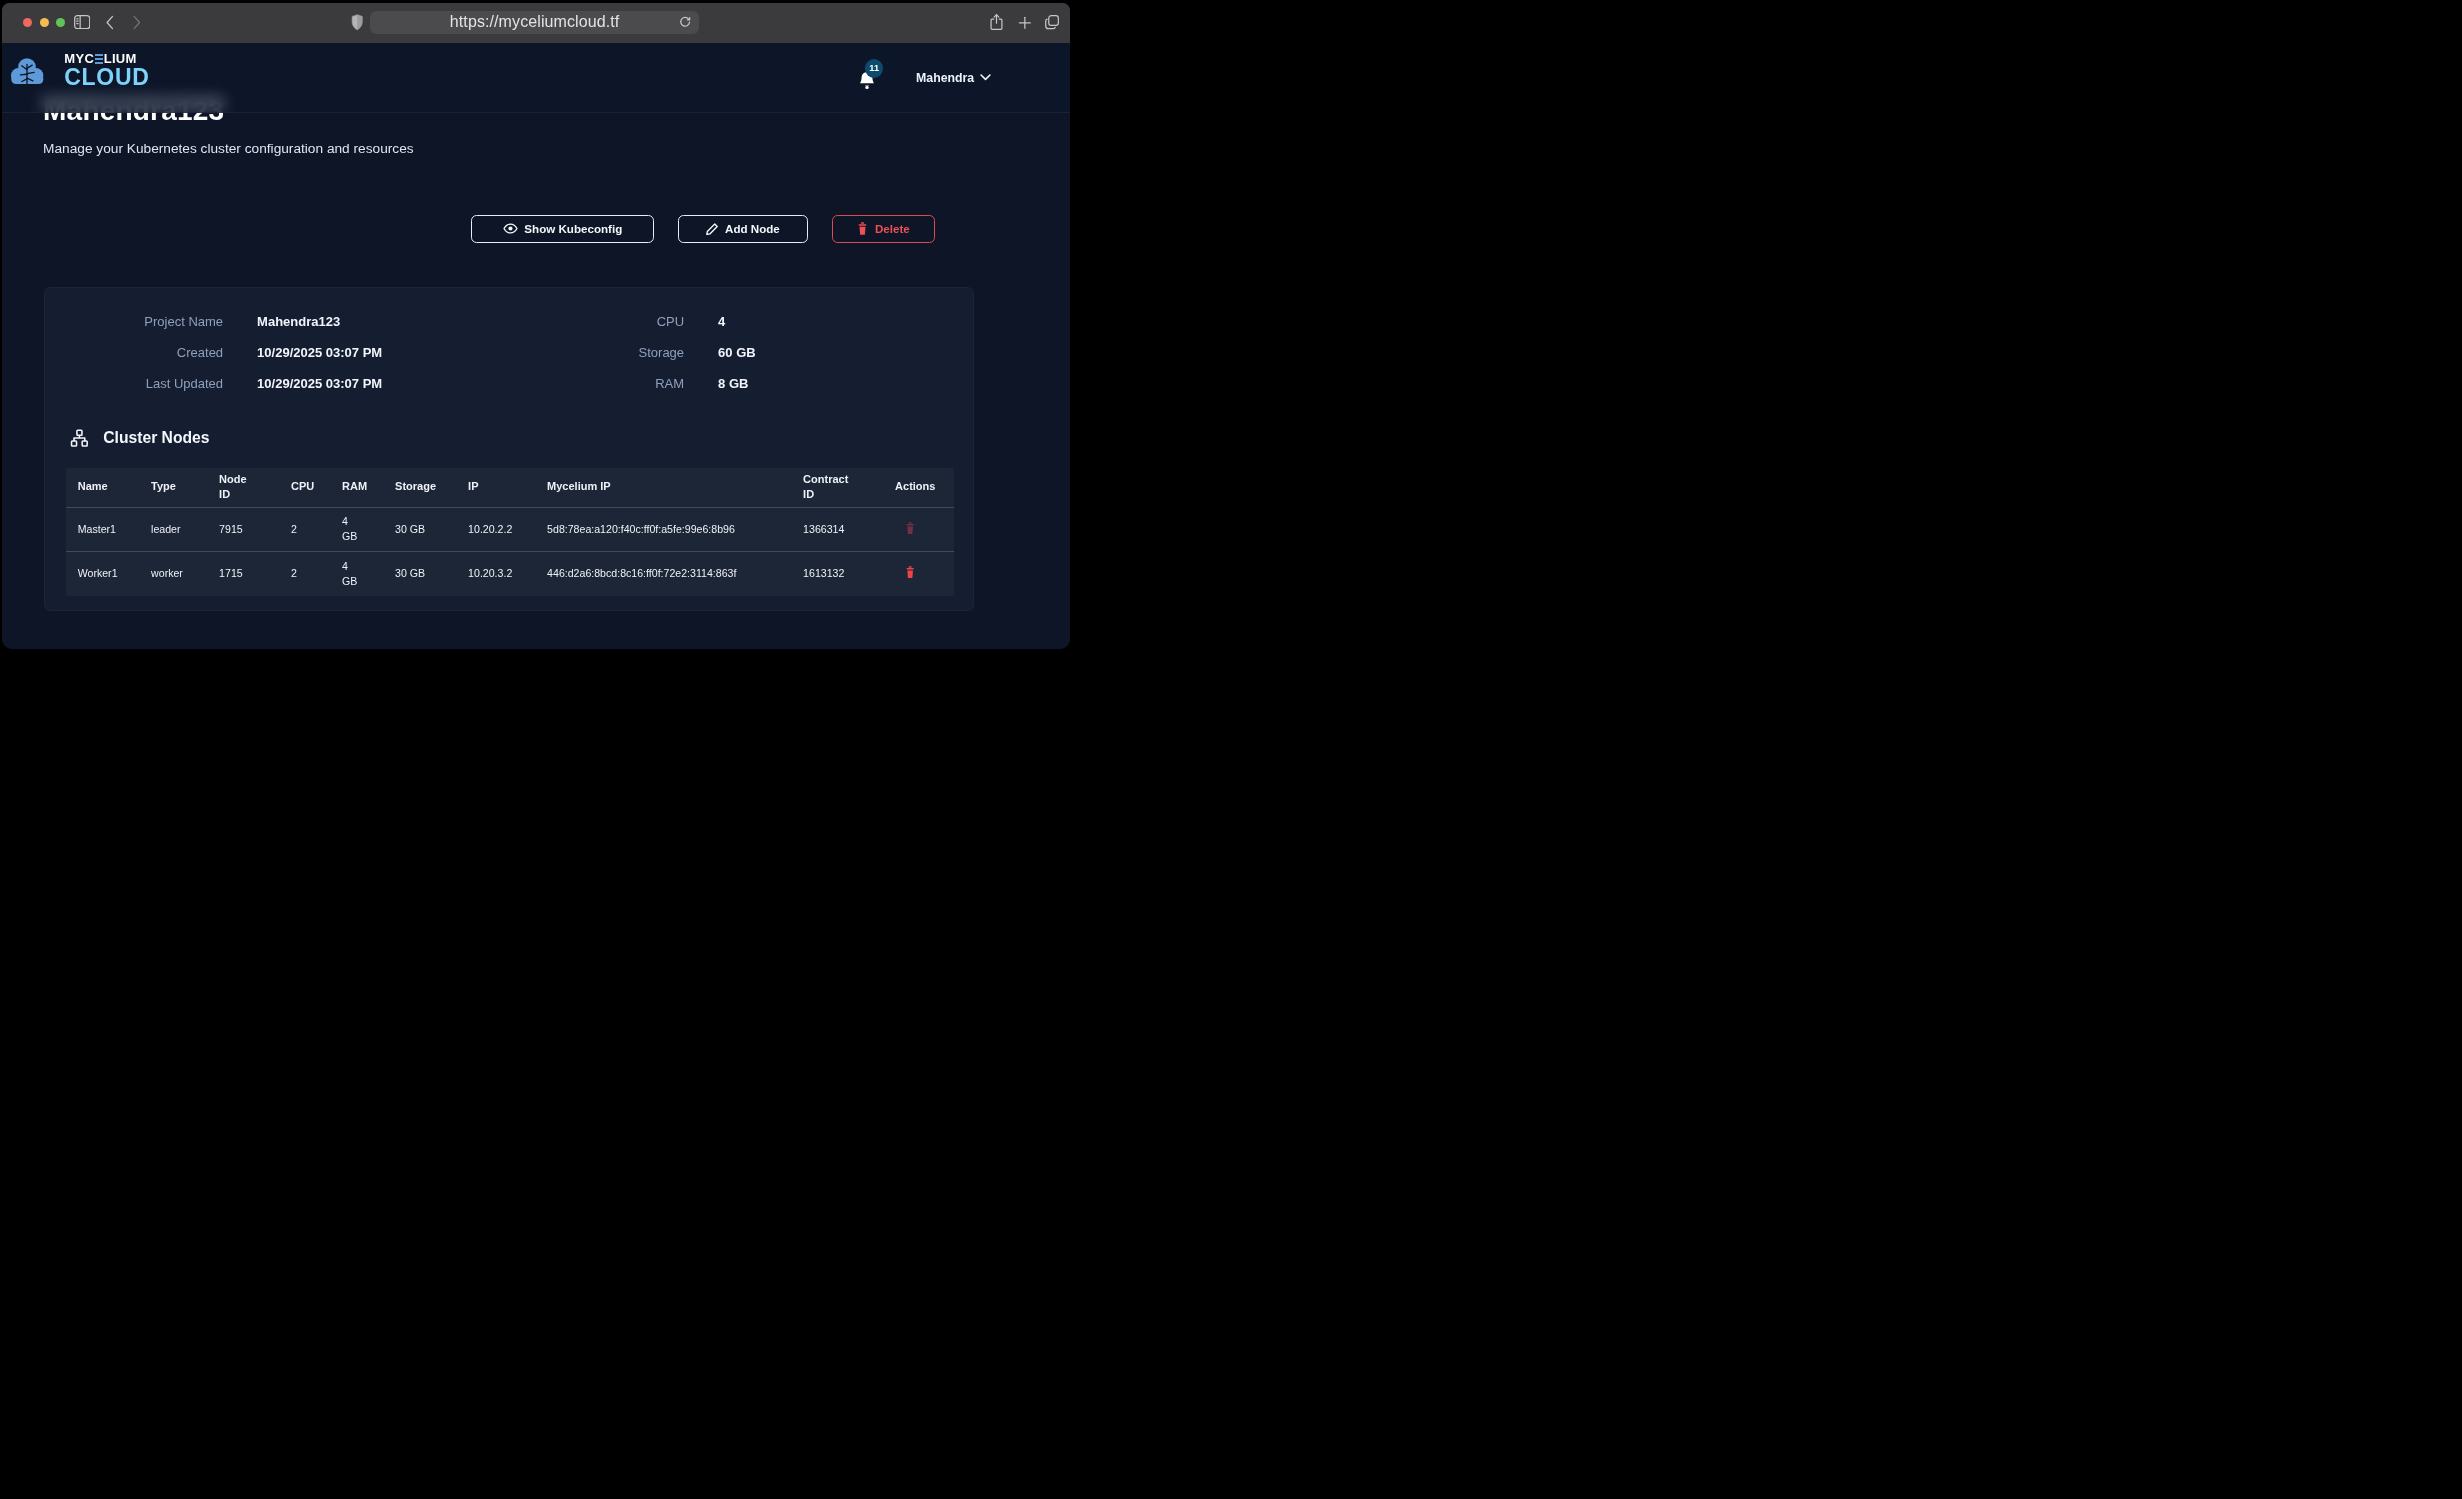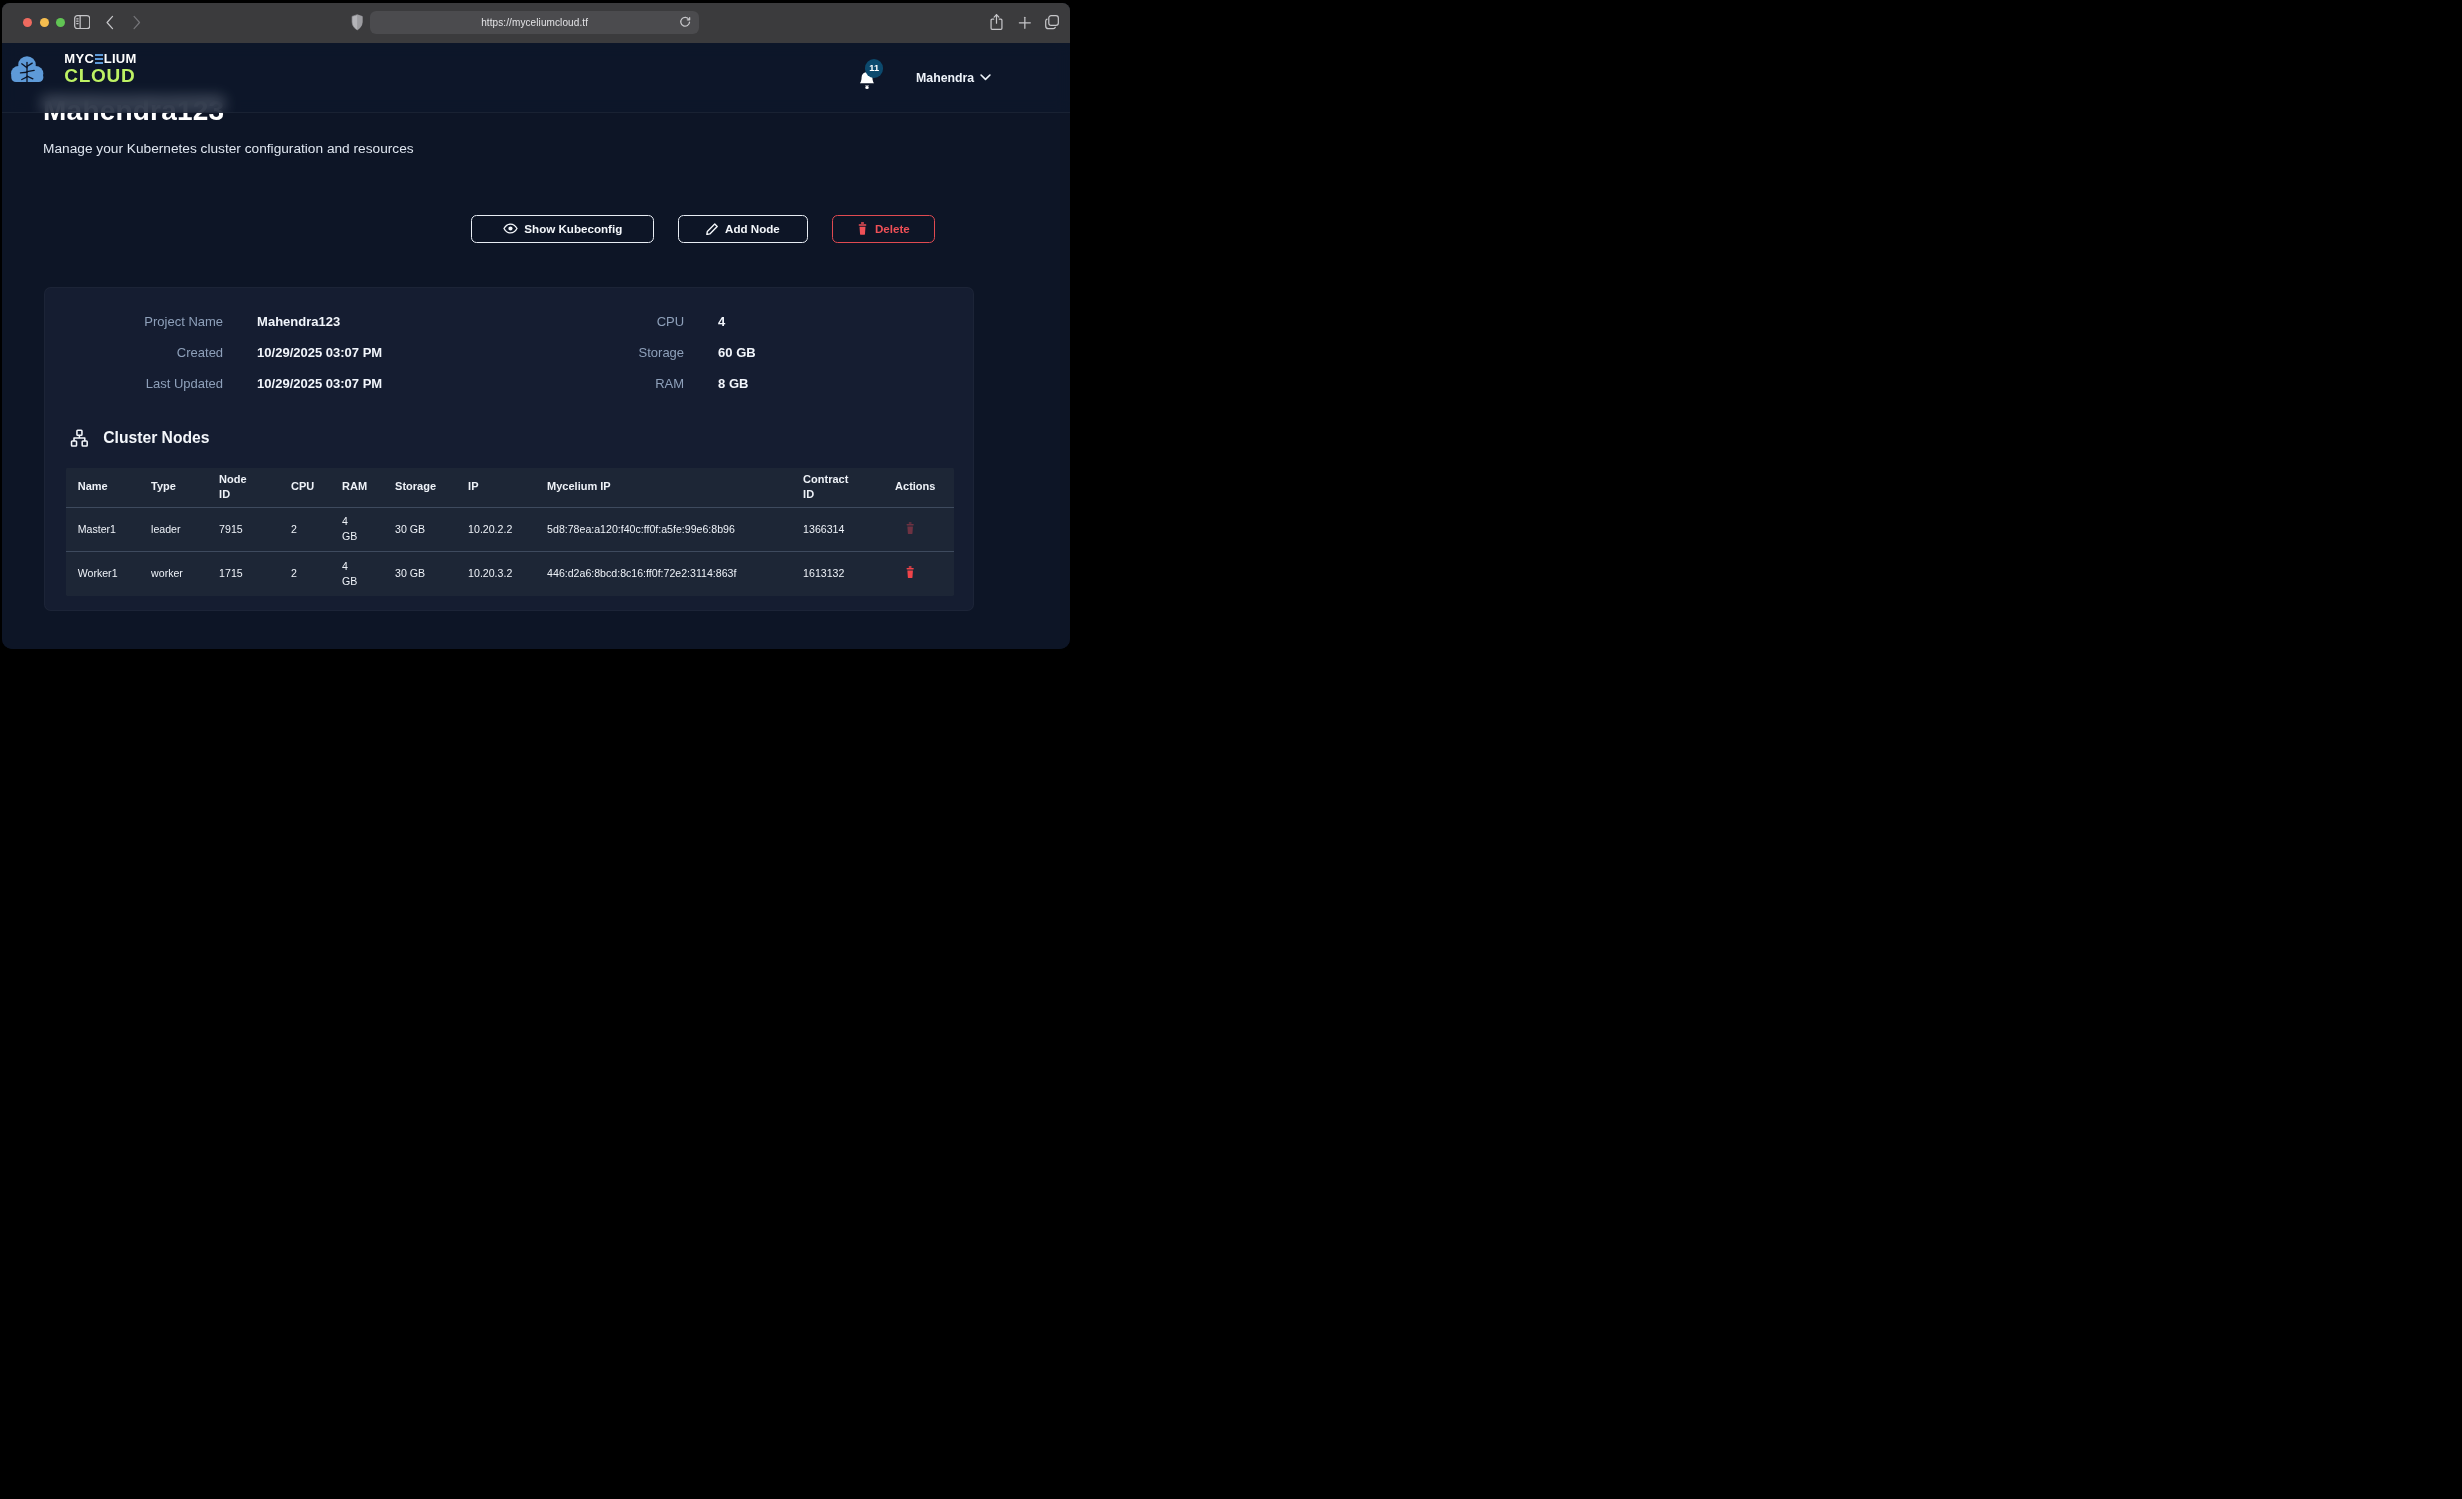--- a/index.html
+++ b/index.html
@@ -15,38 +15,38 @@
   .chrome { position:absolute; top:0; left:0; right:0; height:40px; background:#3b3b3d; }
   .dot { position:absolute; top:15.7px; width:9px; height:9px; border-radius:50%; }
   .dot.close { left:21px; background:#ee6a5f; }
   .dot.min   { left:38px; background:#f5bd4f; }
   .dot.zoom  { left:54px; background:#61c454; }
   .chrome svg { position:absolute; }
   .c-ic { stroke:#c6c6c9; fill:none; stroke-width:1.8; stroke-linecap:round; stroke-linejoin:round; }
   .c-ic.dim { stroke:#747478; }
   .url-bar { position:absolute; left:368px; top:8.2px; width:329px; height:23px;
     background:#4b4b4e; border-radius:6.2px; display:flex; align-items:center; justify-content:center; }
-  .url-text { color:#e3e3e6; font-size:10px; letter-spacing:0.1px; }
+  .url-text { color:#e3e3e6; font-size:16px; letter-spacing:0.1px; }
   .reload { position:absolute; right:7.5px; top:5.5px; }
 
   
   .viewport { position:absolute; top:40px; left:0; right:0; bottom:0; background:#0d1526; }
 
   
   .navbar { position:absolute; top:0; left:0; right:0; height:70px;
     background:rgba(13,23,42,0.84); -webkit-backdrop-filter:blur(8.2px); backdrop-filter:blur(8.2px);
     border-bottom:0.7px solid rgba(255,255,255,0.05); overflow:hidden; z-index:5; }
   .smudge { position:absolute; left:38px; top:52px; width:186px; height:16.4px;
     background:#8a93a3; opacity:.32; filter:blur(6.2px); border-radius:8.2px; }
   .brand { position:absolute; left:8.2px; top:9.6px; display:flex; align-items:center; gap:20px; }
   .brand-text { line-height:1; }
   .brand-l1 { font-size:13px; font-weight:800; color:#fff; letter-spacing:0.3px; display:flex; align-items:center; }
   .ebars { display:inline-block; width:8.2px; height:9.6px; margin:0 0.7px;
     background:linear-gradient(#5e9ad8 0 22%,transparent 22% 39%,#5e9ad8 39% 61%,transparent 61% 78%,#5e9ad8 78% 100%); }
-  .brand-l2 { font-size:19px; font-weight:800; color:#bef264; letter-spacing:0.7px; margin-top:0.7px; }
+  .brand-l2 { font-size:23px; font-weight:800; color:#7dd3fc; letter-spacing:0.7px; margin-top:0.7px; }
   .nav-links { position:absolute; left:215px; top:0; height:70px; display:flex; align-items:center; gap:18px; }
   .nav-link { color:#f5f8fc; font-size:13.7px; font-weight:700; cursor:pointer; }
   .bell-wrap { position:absolute; left:856px; top:16.4px; width:30px; height:40px; }
   .badge { position:absolute; left:6.8px; top:0; min-width:18.5px; height:18.5px; border-radius:50%;
     background:#0c4a6e; color:#fff; font-size:9.2px; font-weight:700;
     display:flex; align-items:center; justify-content:center; z-index:2; }
   .bell { position:absolute; left:0; top:11.6px; }
   .user { position:absolute; left:914px; top:0; height:70px; display:flex; align-items:center; gap:6.2px; cursor:pointer; }
   .user-name { color:#eef3fa; font-size:12.3px; font-weight:600; }
 

